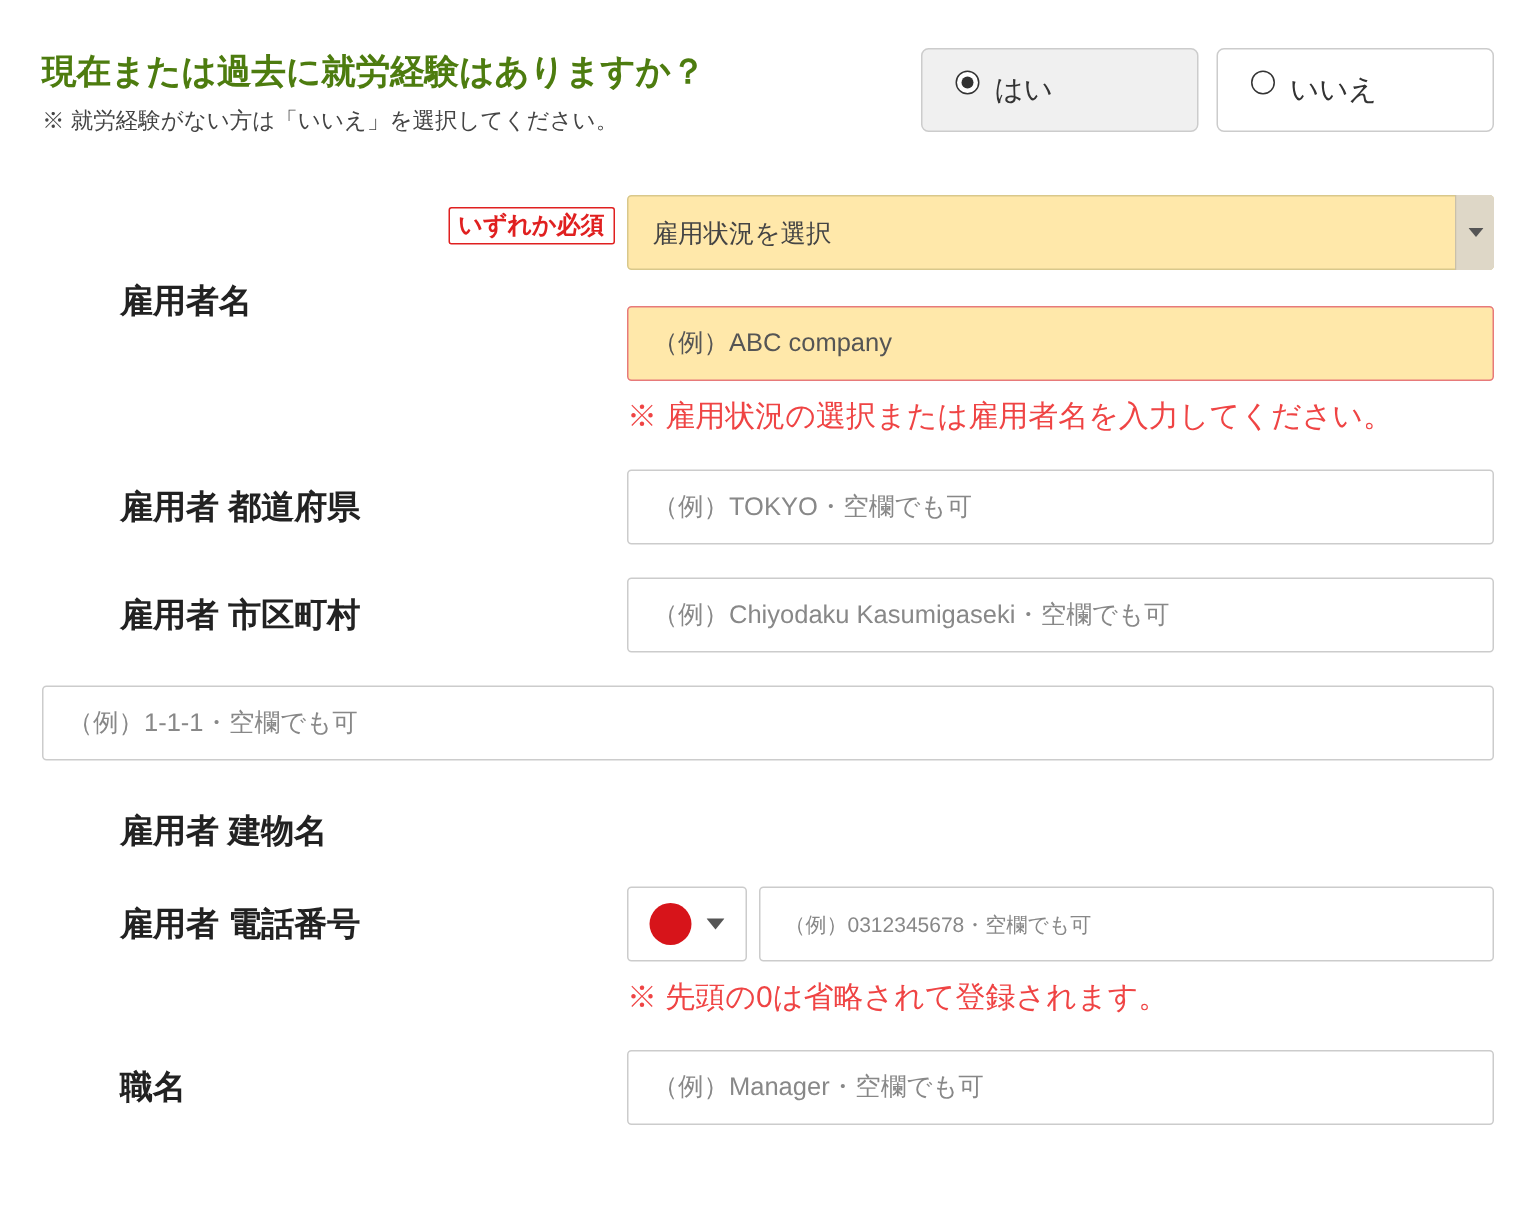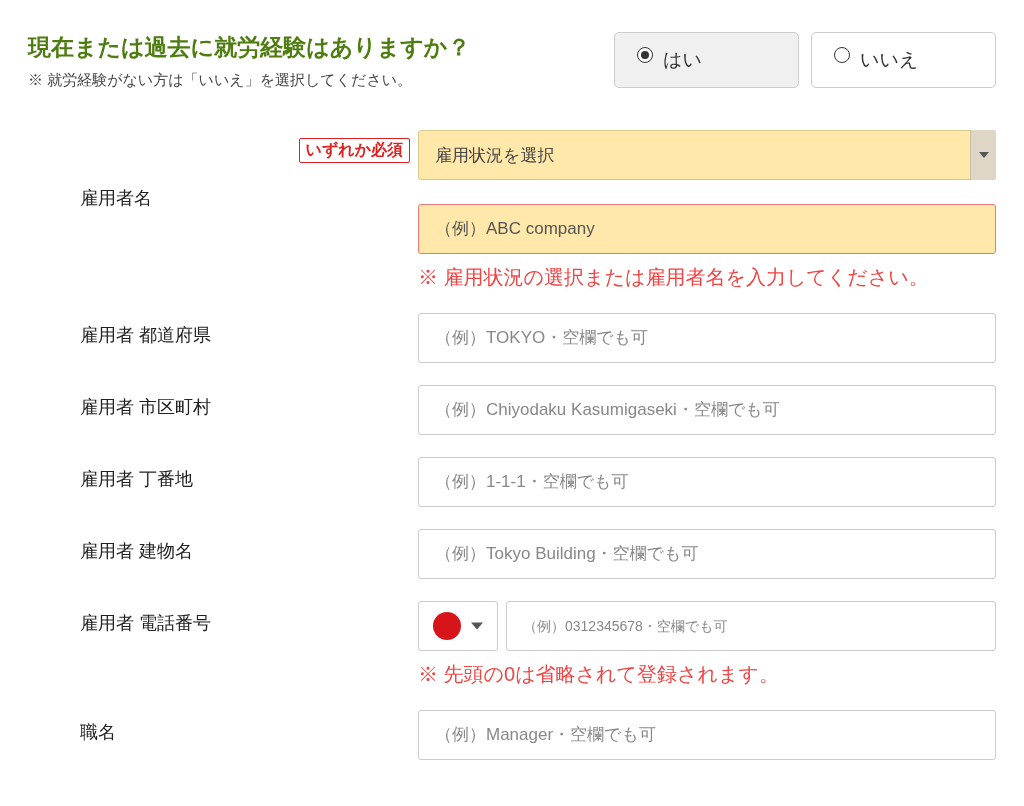--- a/index.html
+++ b/index.html
@@ -71,22 +71,22 @@
   }
   .label-col {
     width: 390px;
     display: flex;
     align-items: center;
     padding-left: 52px;
     padding-top: 10px;
     position: relative;
   }
   .label-text {
-    font-size: 18px;
-    font-weight: 400;
+    font-size: 22px;
+    font-weight: 700;
     color: #222;
   }
   .req-badge {
     position: absolute;
     right: 8px;
     top: 8px;
     color: #e02020;
     border: 1px solid #e02020;
     background: #fff;
     font-size: 16px;
@@ -248,34 +248,28 @@
 <div class="form-row">
   <div class="label-col">
     <span class="label-text">雇用者 市区町村</span>
   </div>
   <div class="field-col">
     <input type="text" class="text-field" placeholder="（例）Chiyodaku Kasumigaseki・空欄でも可" style="">
   </div>
 </div>
 
 <div class="form-row">
-  <div class="label-col">
-    <span class="label-text">雇用者 丁番地</span>
-  </div>
   <div class="field-col">
     <input type="text" class="text-field" placeholder="（例）1-1-1・空欄でも可" style="">
   </div>
 </div>
 
 <div class="form-row">
   <div class="label-col">
     <span class="label-text">雇用者 建物名</span>
-  </div>
-  <div class="field-col">
-    <input type="text" class="text-field" placeholder="（例）Tokyo Building・空欄でも可" style="">
   </div>
 </div>
 
 <div class="form-row">
   <div class="label-col">
     <span class="label-text">雇用者 電話番号</span>
   </div>
   <div class="field-col">
     <div class="phone-wrap">
       <div class="phone-flag-box">

